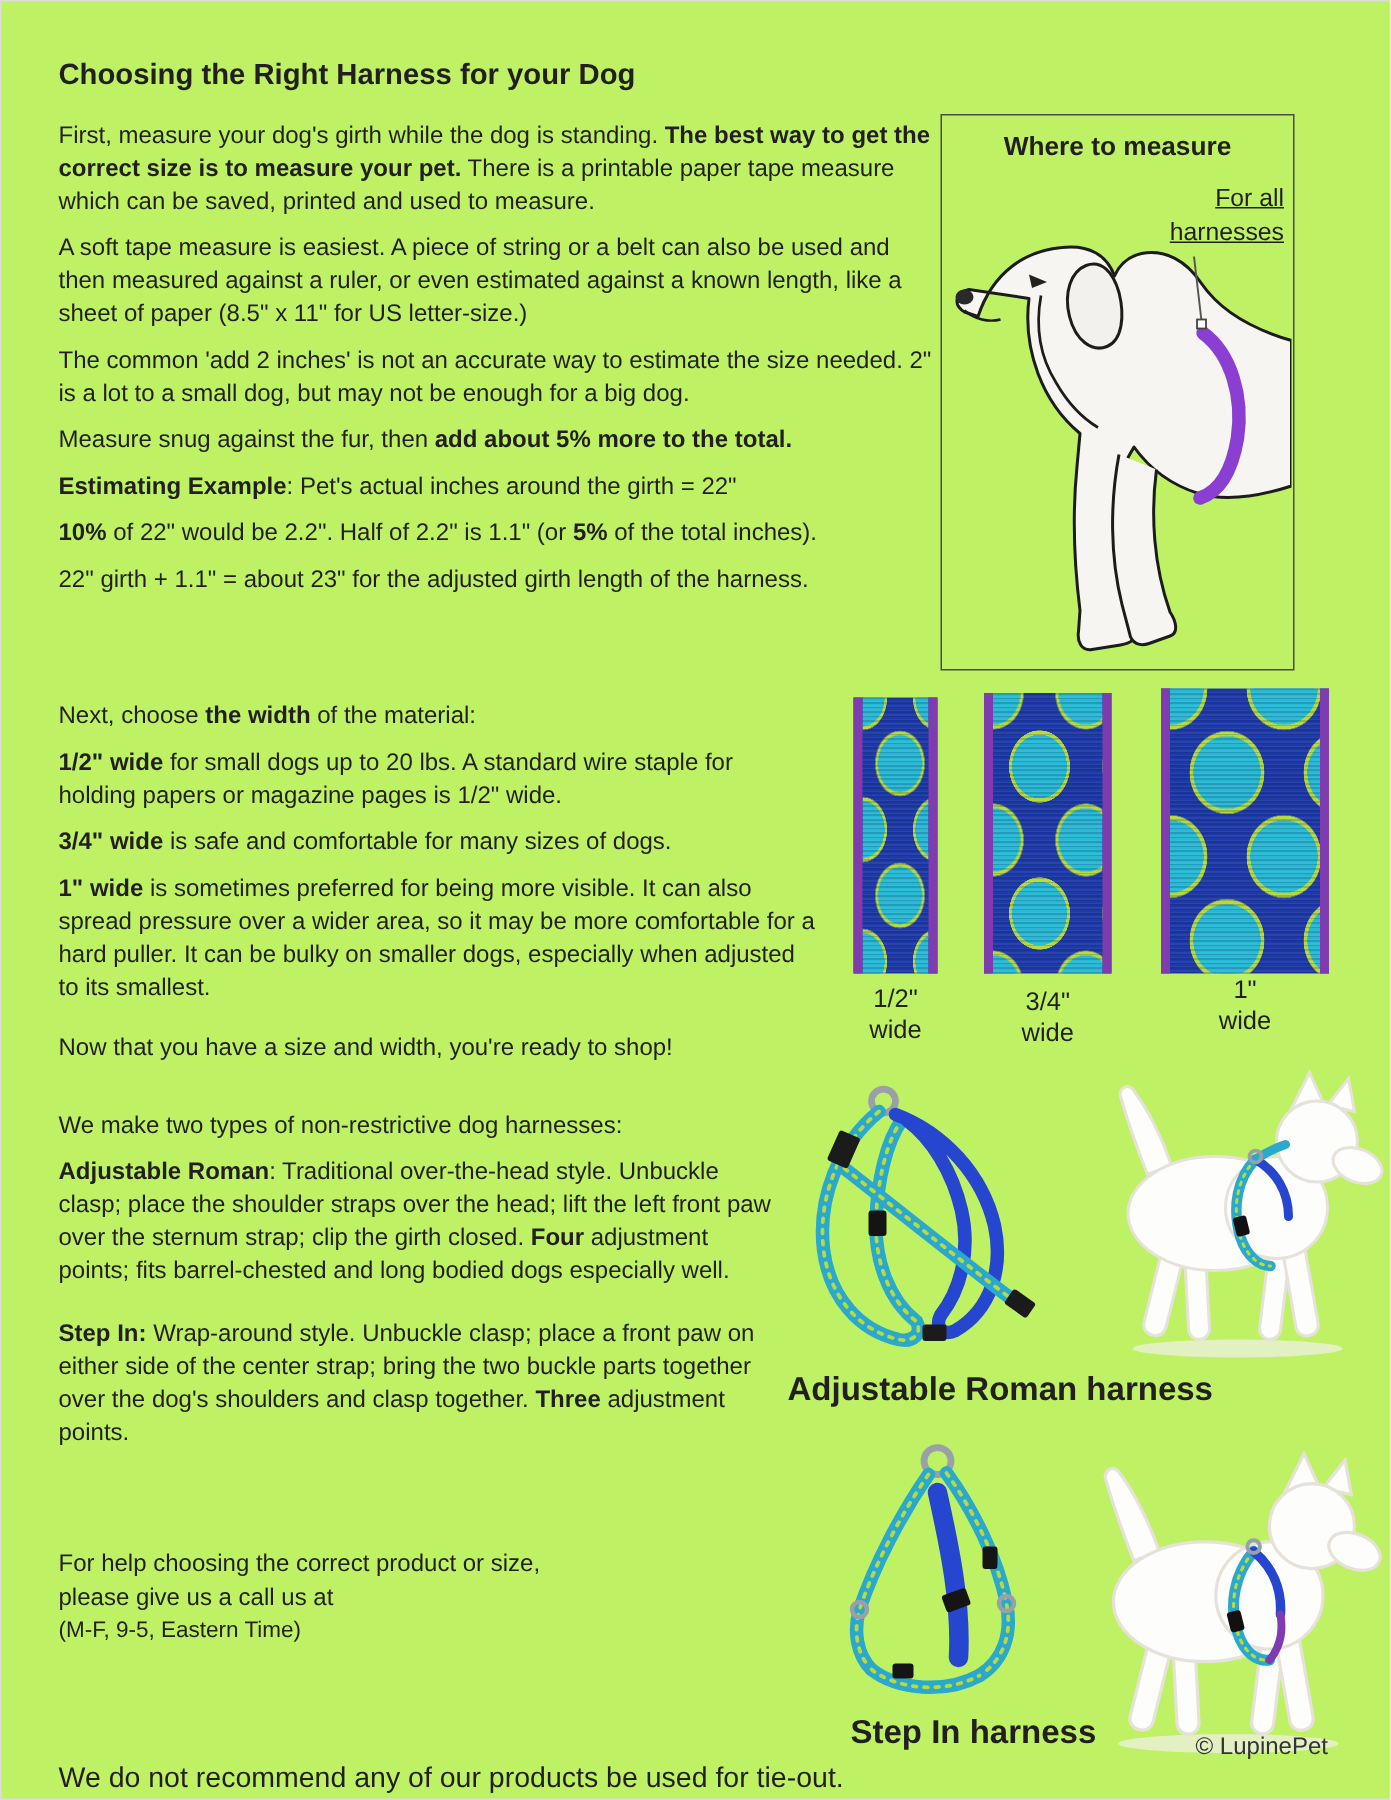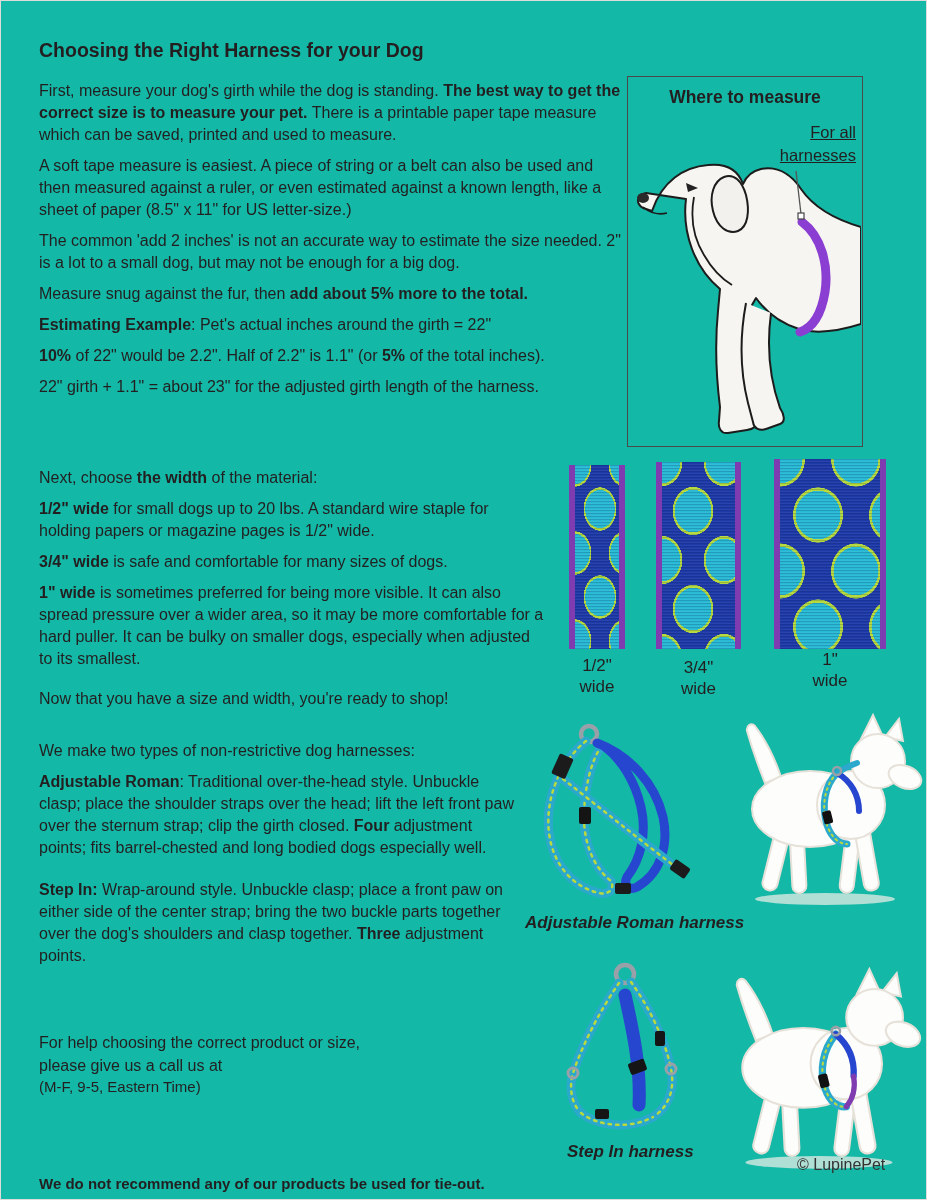--- a/index.html
+++ b/index.html
@@ -1,34 +1,34 @@
 <!DOCTYPE html>
 <html><head>
 <meta charset="utf-8">
 <style>
   html,body{margin:0;padding:0;background:#fff;}
   #page{
-    position:relative;width:927px;height:1200px;background:#14b8a6;
+    position:relative;width:927px;height:1200px;background:#bef264;
     font-family:"Liberation Sans",sans-serif;color:#231f20;
     border:1px solid #dcdcdc;box-sizing:border-box;overflow:hidden;
   }
   .abs{position:absolute;}
   .para{margin:0 0 9px 0;font-size:16px;line-height:22px;}
   .para b{font-weight:bold;}
   #page-title{left:38px;top:38px;font-size:19.5px;font-weight:bold;}
   #col-measure{left:38px;top:79px;width:585px;}
   #col-width{left:38px;top:466px;width:505px;}
   #col-width .gap-top{margin-top:18px;}
   #col-harness{left:38px;top:739px;width:478px;}
   #col-harness .gap-mid{margin-top:20px;}
   #contact{left:38px;top:1030px;width:465px;text-align:left;}
   #contact .c-line{font-size:16px;line-height:23px;}
   #contact .c-phone{font-size:20.5px;font-weight:bold;margin-top:10px;line-height:24px;}
   #contact .c-hours{font-size:15px;line-height:20px;}
-  #footer{left:38px;top:1174px;font-size:15px;font-weight:bold;}
+  #footer{left:38px;top:1174px;font-size:19px;font-weight:normal;}
   
   #diagram-box{left:626px;top:75px;width:236px;height:371px;border:1.5px solid #4a4a4a;box-sizing:border-box;}
   #diagram-title{left:0;top:10px;width:100%;text-align:center;font-size:17.5px;font-weight:bold;}
   #diagram-annotation{left:118px;top:44px;width:110px;text-align:right;font-size:16.5px;line-height:23px;}
   #diagram-annotation span{text-decoration:underline;}
   #diagram-svg{left:0;top:0;width:233px;height:368px;}
   
   .webbing{
     border-left:6px solid #7e3cb0;border-right:6px solid #7e3cb0;box-sizing:border-box;
     background-color:#1d3aa8;
@@ -55,21 +55,21 @@
     background-image:
       radial-gradient(ellipse 30% 22% at 50% 50%, #27b9d4 98%, rgba(0,0,0,0) 99%),
       radial-gradient(ellipse 30% 22% at 50% 50%, #27b9d4 98%, rgba(0,0,0,0) 99%),
       radial-gradient(ellipse 44% 33% at 50% 50%, rgba(0,0,0,0) 60%, #b5d93b 61% 74%, rgba(0,0,0,0) 75%),
       radial-gradient(ellipse 44% 33% at 50% 50%, rgba(0,0,0,0) 60%, #b5d93b 61% 74%, rgba(0,0,0,0) 75%);
     background-size:76px 112px;background-position:0 0,38px 56px,0 0,38px 56px;}
   .sw-label{font-size:17px;line-height:21px;text-align:center;}
   #lbl1{left:560px;top:654px;width:72px;}
   #lbl2{left:655px;top:656px;width:85px;}
   #lbl3{left:773px;top:648px;width:112px;}
-  .caption{font-size:17px;font-weight:bold;font-style:italic;}
+  .caption{font-size:22px;font-weight:bold;}
   #caption-roman{left:524px;top:912px;}
   #caption-stepin{left:566px;top:1141px;}
   #copyright{left:796px;top:1155px;font-size:16px;color:#333;}
   
   #roman-product{left:528px;top:720px;width:196px;height:186px;}
   #roman-dog{left:724px;top:712px;width:202px;height:198px;}
   #stepin-product{left:538px;top:960px;width:172px;height:178px;}
   #stepin-dog{left:710px;top:966px;width:218px;height:208px;}
   svg{display:block;}
 </style>

